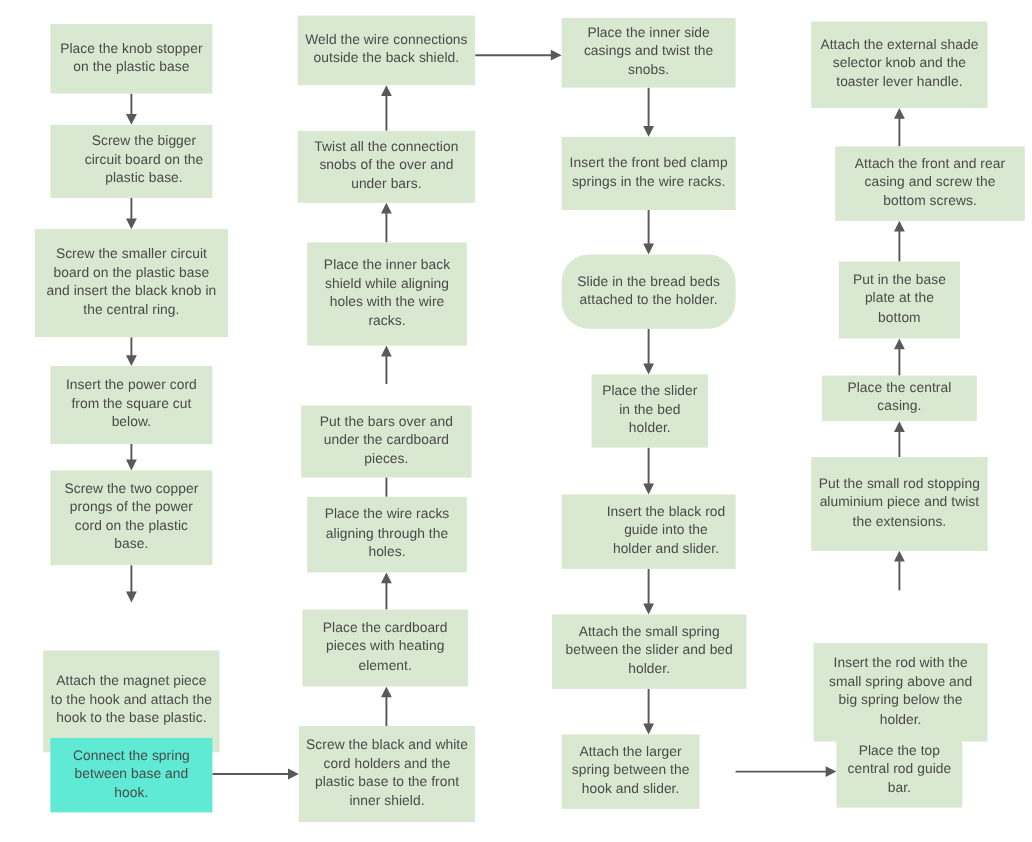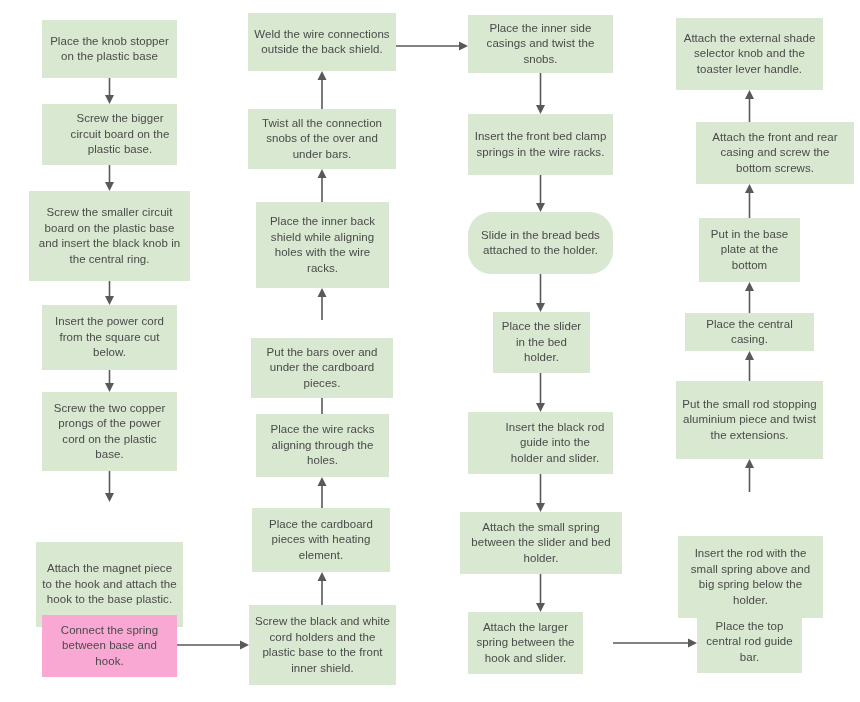--- a/index.html
+++ b/index.html
@@ -172,21 +172,21 @@
       </div>
       <div class="node" id="c1n4" style="left: 42px; top: 305px; width: 135px; height: 65px; background: rgb(217, 232, 208); color: rgb(74, 74, 74);">
         <span>Insert the power cord from the square cut below.</span>
       </div>
       <div class="node" id="c1n5" style="left: 42px; top: 392px; width: 135px; height: 79px; background: rgb(217, 232, 208); color: rgb(74, 74, 74);">
         <span>Screw the two copper prongs of the power cord on the plastic base.</span>
       </div>
       <div class="node" id="c1n6" style="left: 36px; top: 502px; width: 147px; height: 85px; background: rgb(217, 232, 208); color: rgb(74, 74, 74); margin-top: 40px;">
         <span>Attach the magnet piece to the hook and attach the hook to the base plastic.</span>
       </div>
-      <div class="node" id="c1n7" style="left: 42px; top: 615px; width: 135px; height: 62px; background: #f9a8d4; color: rgb(74, 74, 74);">
+      <div class="node" id="c1n7" style="left: 42px; top: 615px; width: 135px; height: 62px; background: #5eead4; color: rgb(74, 74, 74);">
         <span>Connect the spring between base and hook.</span>
       </div>
       <div class="node" id="c2n1" style="left: 248px; top: 13px; width: 148px; height: 58px; background: rgb(217, 232, 208); color: rgb(74, 74, 74); justify-content: center;">
         <span>Weld the wire connections outside the back shield.</span>
       </div>
       <div class="node" id="c2n2" style="left: 248px; top: 109px; width: 148px; height: 60px; background: rgb(217, 232, 208); color: rgb(74, 74, 74);">
         <span>Twist all the connection snobs of the over and under bars.</span>
       </div>
       <div class="node" id="c2n3" style="left: 256px; top: 202px; width: 133px; height: 86px; background: rgb(217, 232, 208); color: rgb(74, 74, 74);">
         <span>Place the inner back shield while aligning holes with the wire racks.</span>

